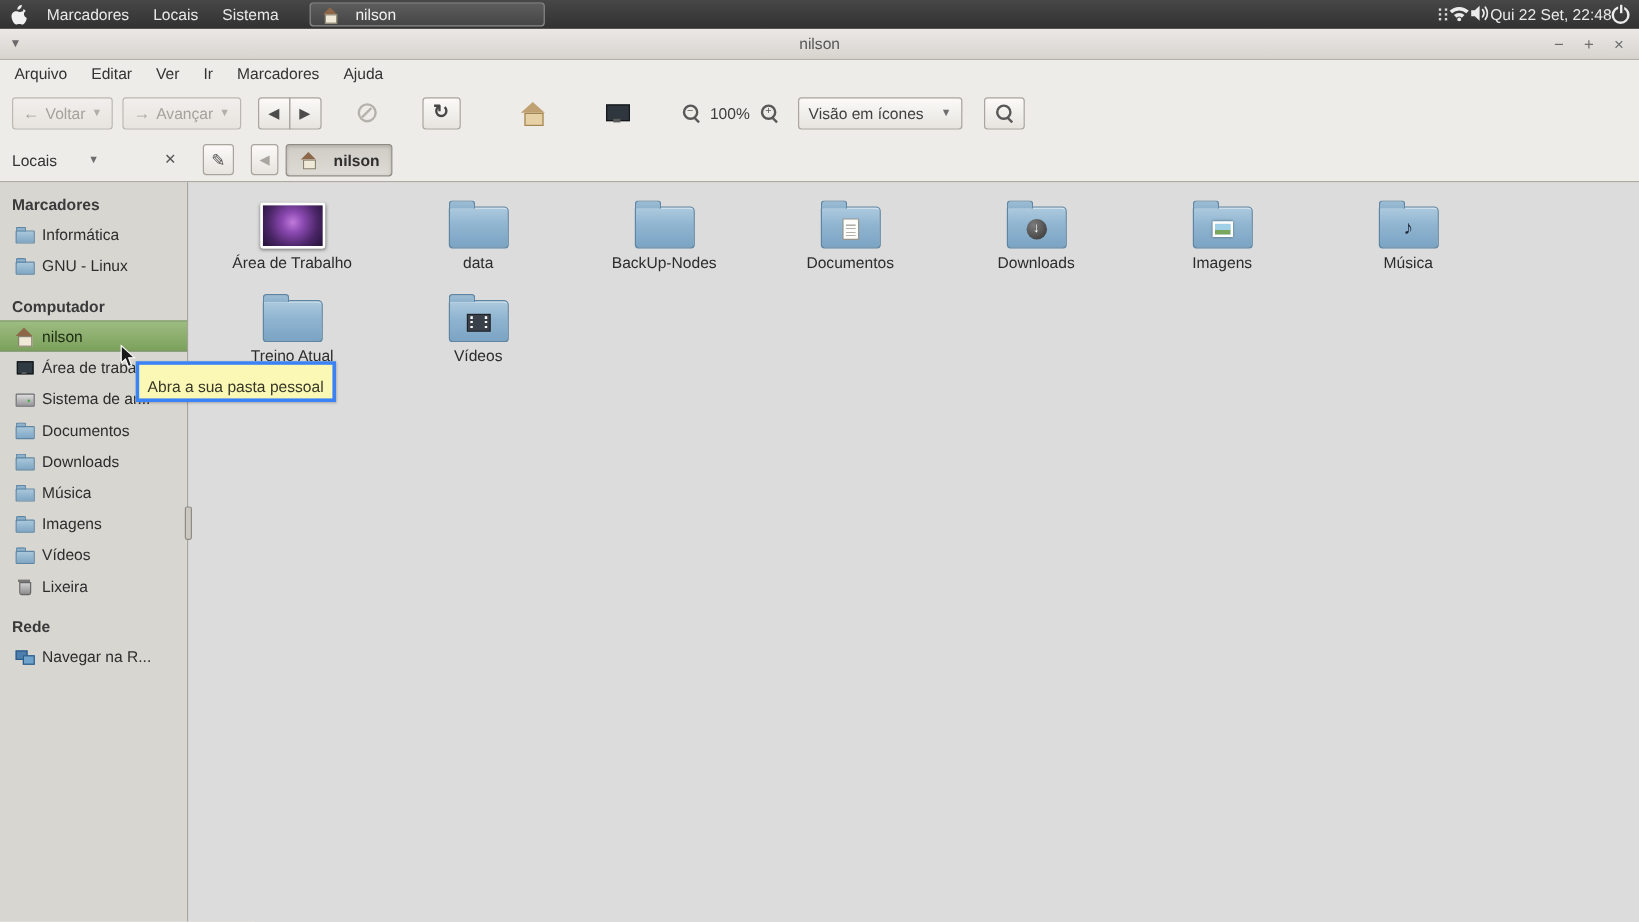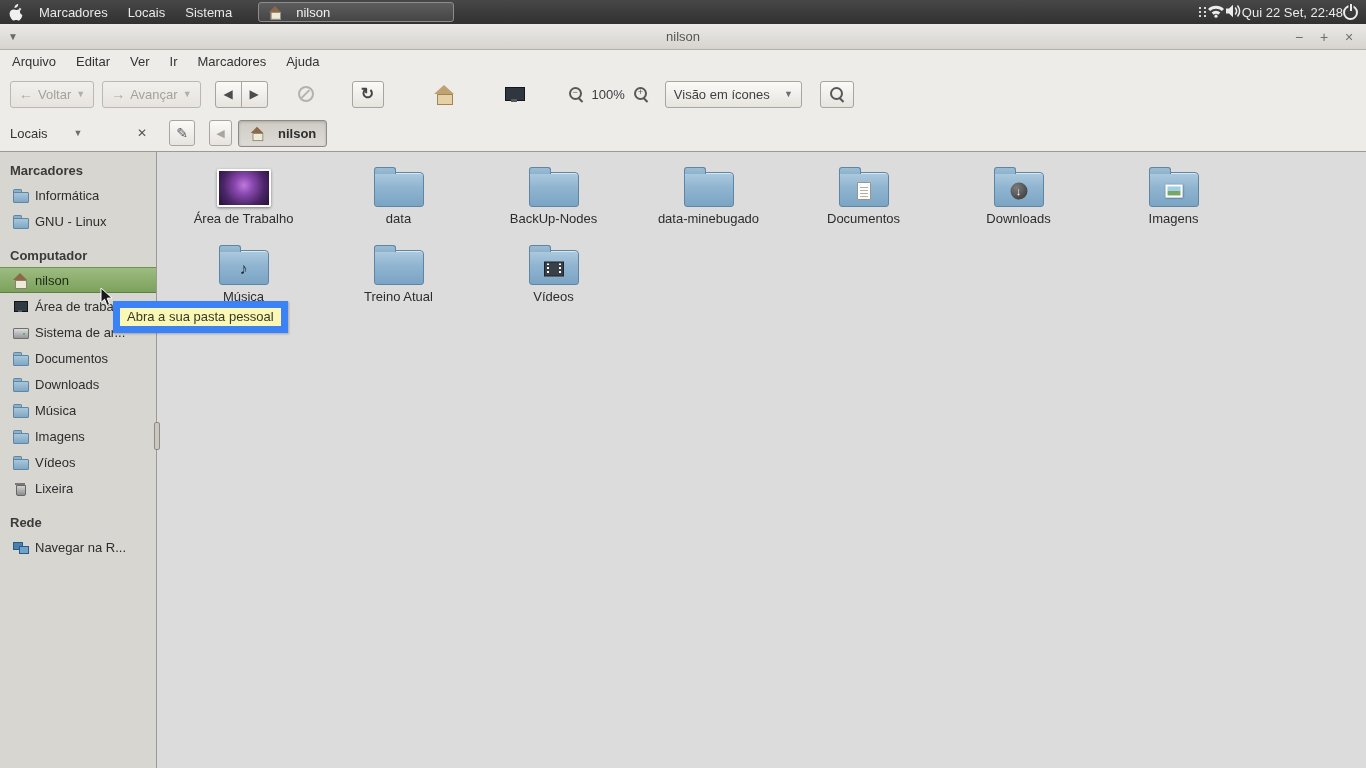--- a/index.html
+++ b/index.html
@@ -125,21 +125,21 @@
   .emblem.templates::after { content:"X"; font-weight:bold; font-size:14px; color:#2c3e57; text-shadow:0 1px rgba(255,255,255,.6); }
   .emblem.music::after { content:"♪"; font-size:16px; color:#1f2633; }
   .emblem.public { width:13px; height:13px; transform:translate(-50%,-50%) rotate(45deg);
     background:linear-gradient(135deg,#f2f2ee,#bfbfb6); border:1px solid #89897e; }
   .emblem.videos { width:18px; height:13px; background:#39404a; box-shadow:0 0 0 1px #20242a; }
   .emblem.videos::before, .emblem.videos::after { content:""; position:absolute; top:1px; bottom:1px; width:2px;
     background:repeating-linear-gradient(180deg,#fff 0 2px,transparent 2px 4px); }
   .emblem.videos::before { left:2px; } .emblem.videos::after { right:2px; }
 
   
-  .tooltip { position:absolute; left:113px; top:301px; background:#FAF8B4; border:7px solid #3b82f6; padding:1px 7px 2px;
+  .tooltip { position:absolute; left:113px; top:301px; background:#FAF8B4; border:3px solid #3b82f6; padding:11px 7px 2px;
     color:#38382a; z-index:40; box-shadow:1px 1px 2px rgba(0,0,0,.25); white-space:nowrap; }
   .cursor { position:absolute; left:100px; top:287px; z-index:60; }
 </style>
 </head>
 <body>
 
 <div class="top-panel">
   <div class="panel-left">
     <span class="logo-wrap">
       <svg width="15" height="17" viewBox="0 0 15 17">
@@ -366,26 +366,20 @@
             <div class="file-label">data</div>
           </div>
 
           <div class="file">
             <div class="file-icon folder">
               
             </div>
             <div class="file-label">BackUp-Nodes</div>
           </div>
 
-          <div class="file">
-            <div class="file-icon folder">
-              
-            </div>
-            <div class="file-label">data-minebugado</div>
-          </div>
 
 
           <div class="file">
             <div class="file-icon folder">
               <div class="emblem documents"></div>
             </div>
             <div class="file-label">Documentos</div>
           </div>
 
           <div class="file">

